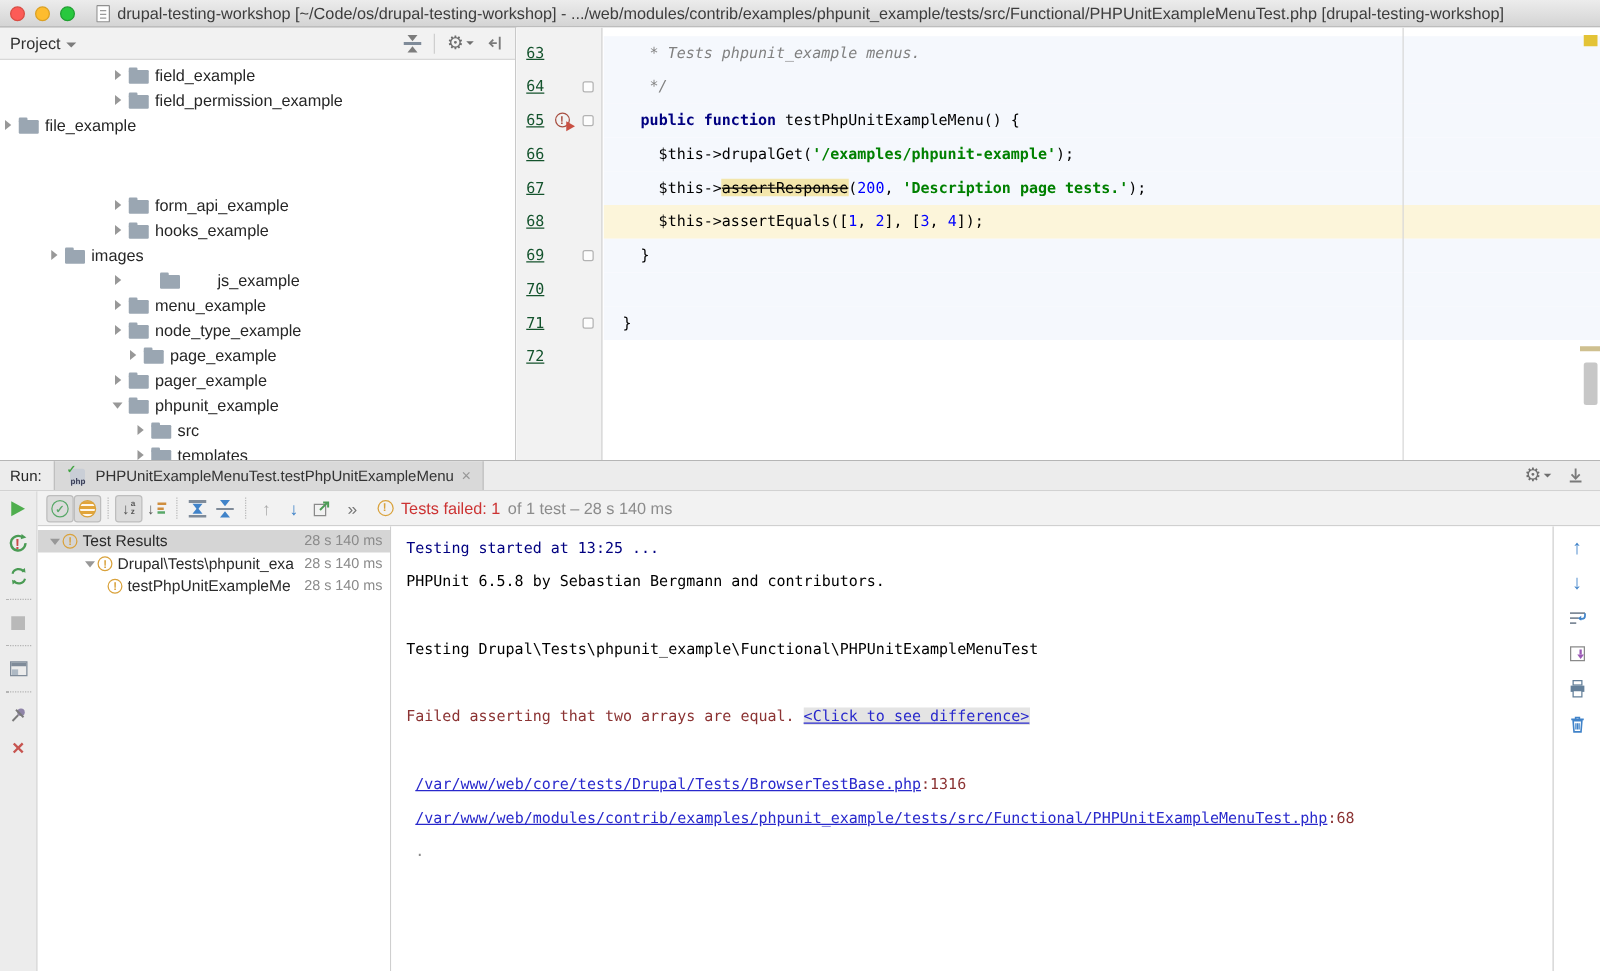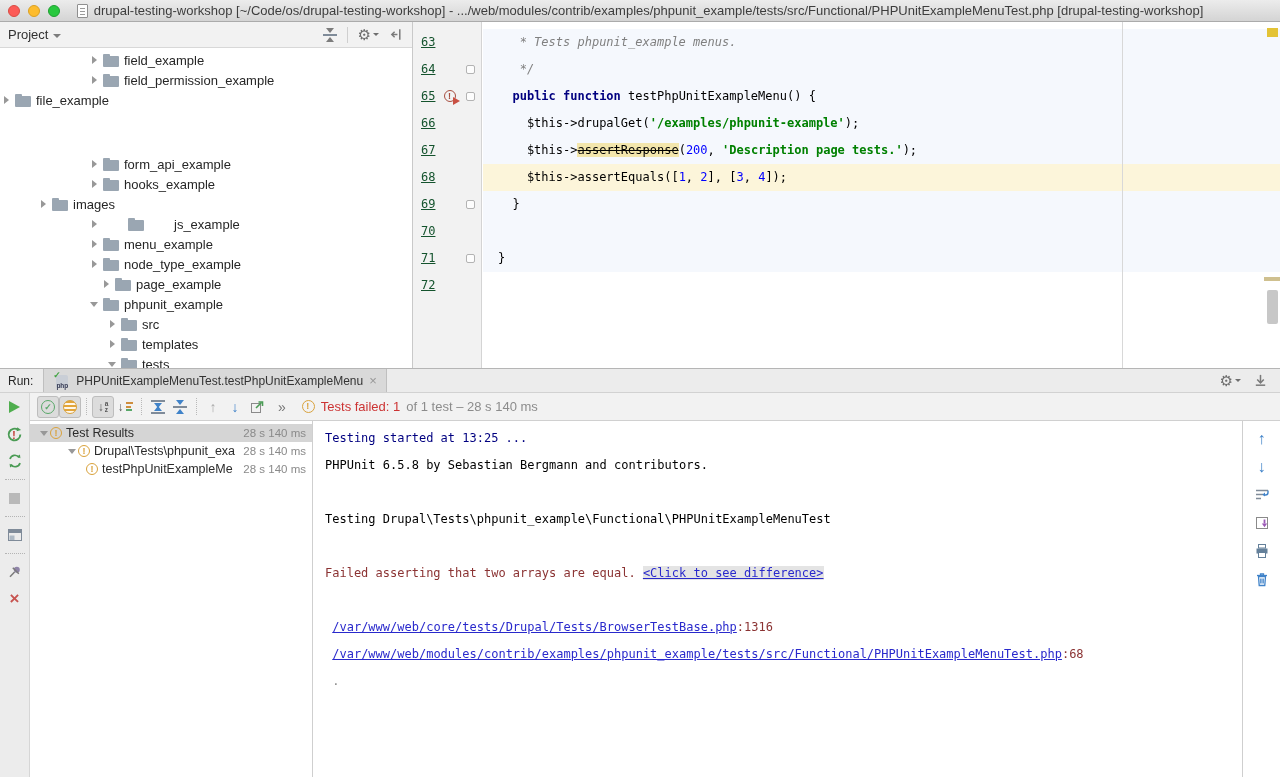--- a/index.html
+++ b/index.html
@@ -219,20 +219,25 @@
           </div>
           <div class="tree-row" style="padding-left: 88px;">
             <span class="caret caret-right"></span>
             <span class="folder"></span>
             <span class="tlabel">node_type_example</span>
           </div>
           <div class="tree-row" style="padding-left: 100px;">
             <span class="caret caret-right"></span>
             <span class="folder"></span>
             <span class="tlabel">page_example</span>
+          </div>
+          <div class="tree-row" style="padding-left: 88px;">
+            <span class="caret caret-right"></span>
+            <span class="folder"></span>
+            <span class="tlabel">pager_example</span>
           </div>
           <div class="tree-row" style="padding-left: 88px;">
             <span class="caret caret-down"></span>
             <span class="folder"></span>
             <span class="tlabel">phpunit_example</span>
           </div>
           <div class="tree-row" style="padding-left: 106px;">
             <span class="caret caret-right"></span>
             <span class="folder"></span>
             <span class="tlabel">src</span>

